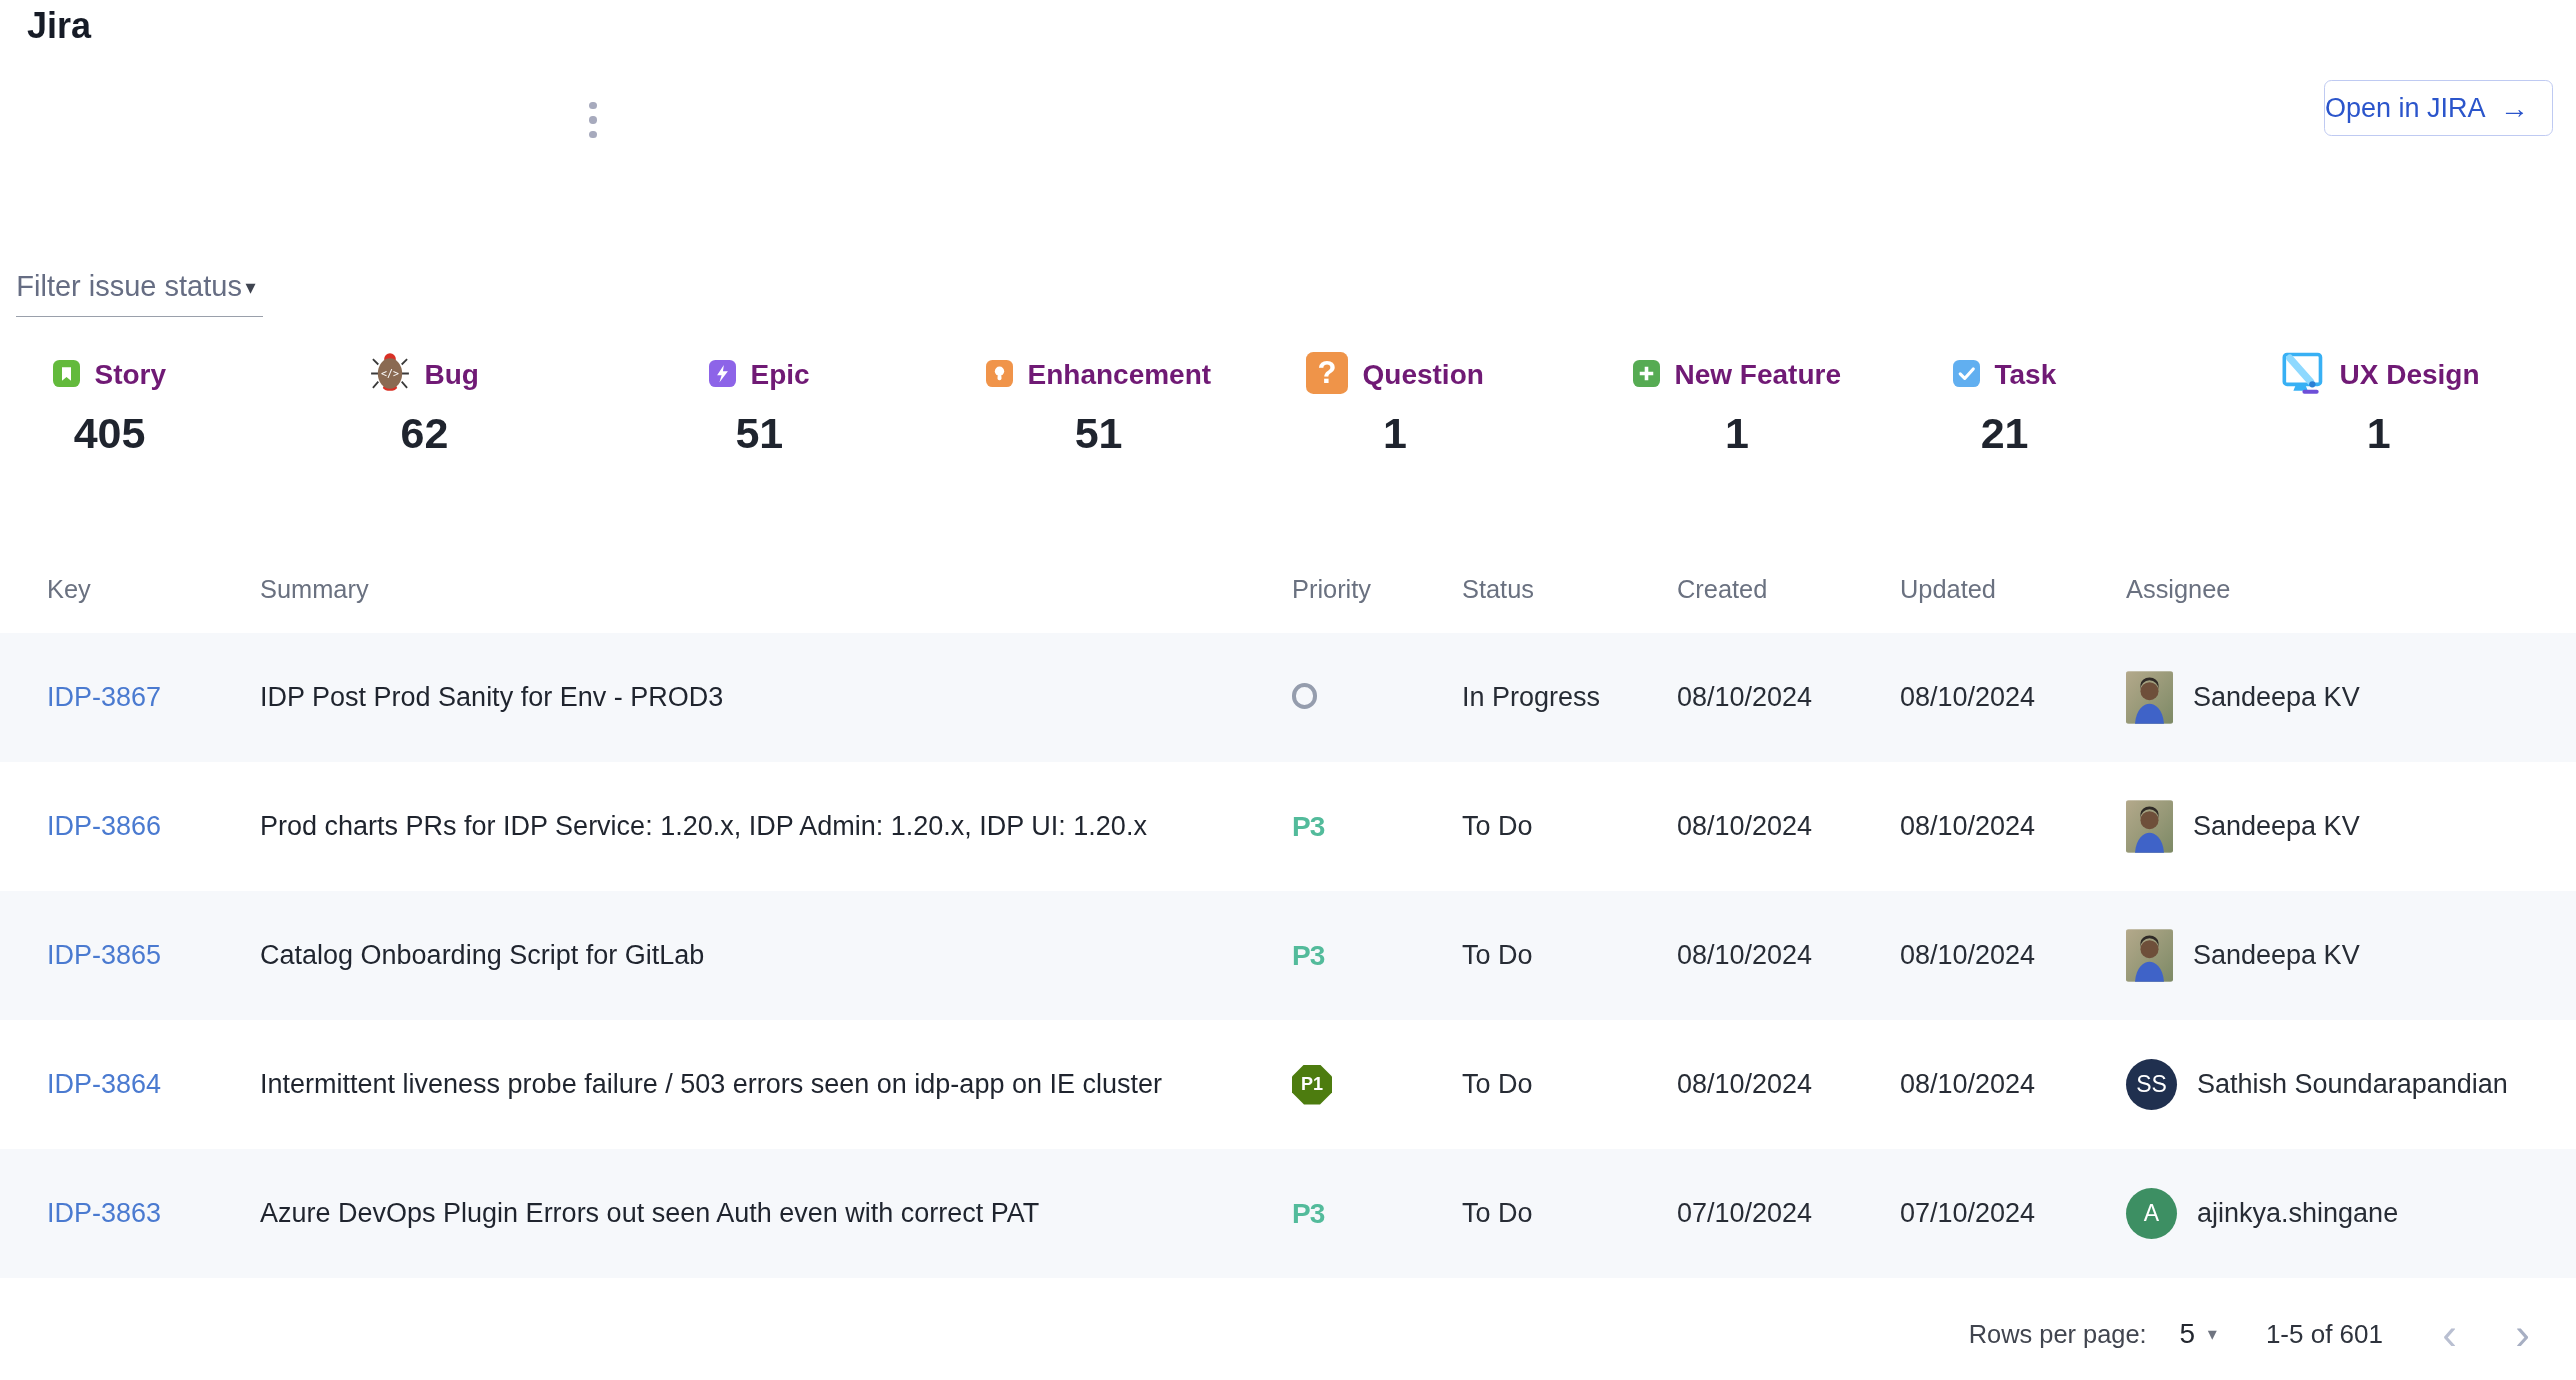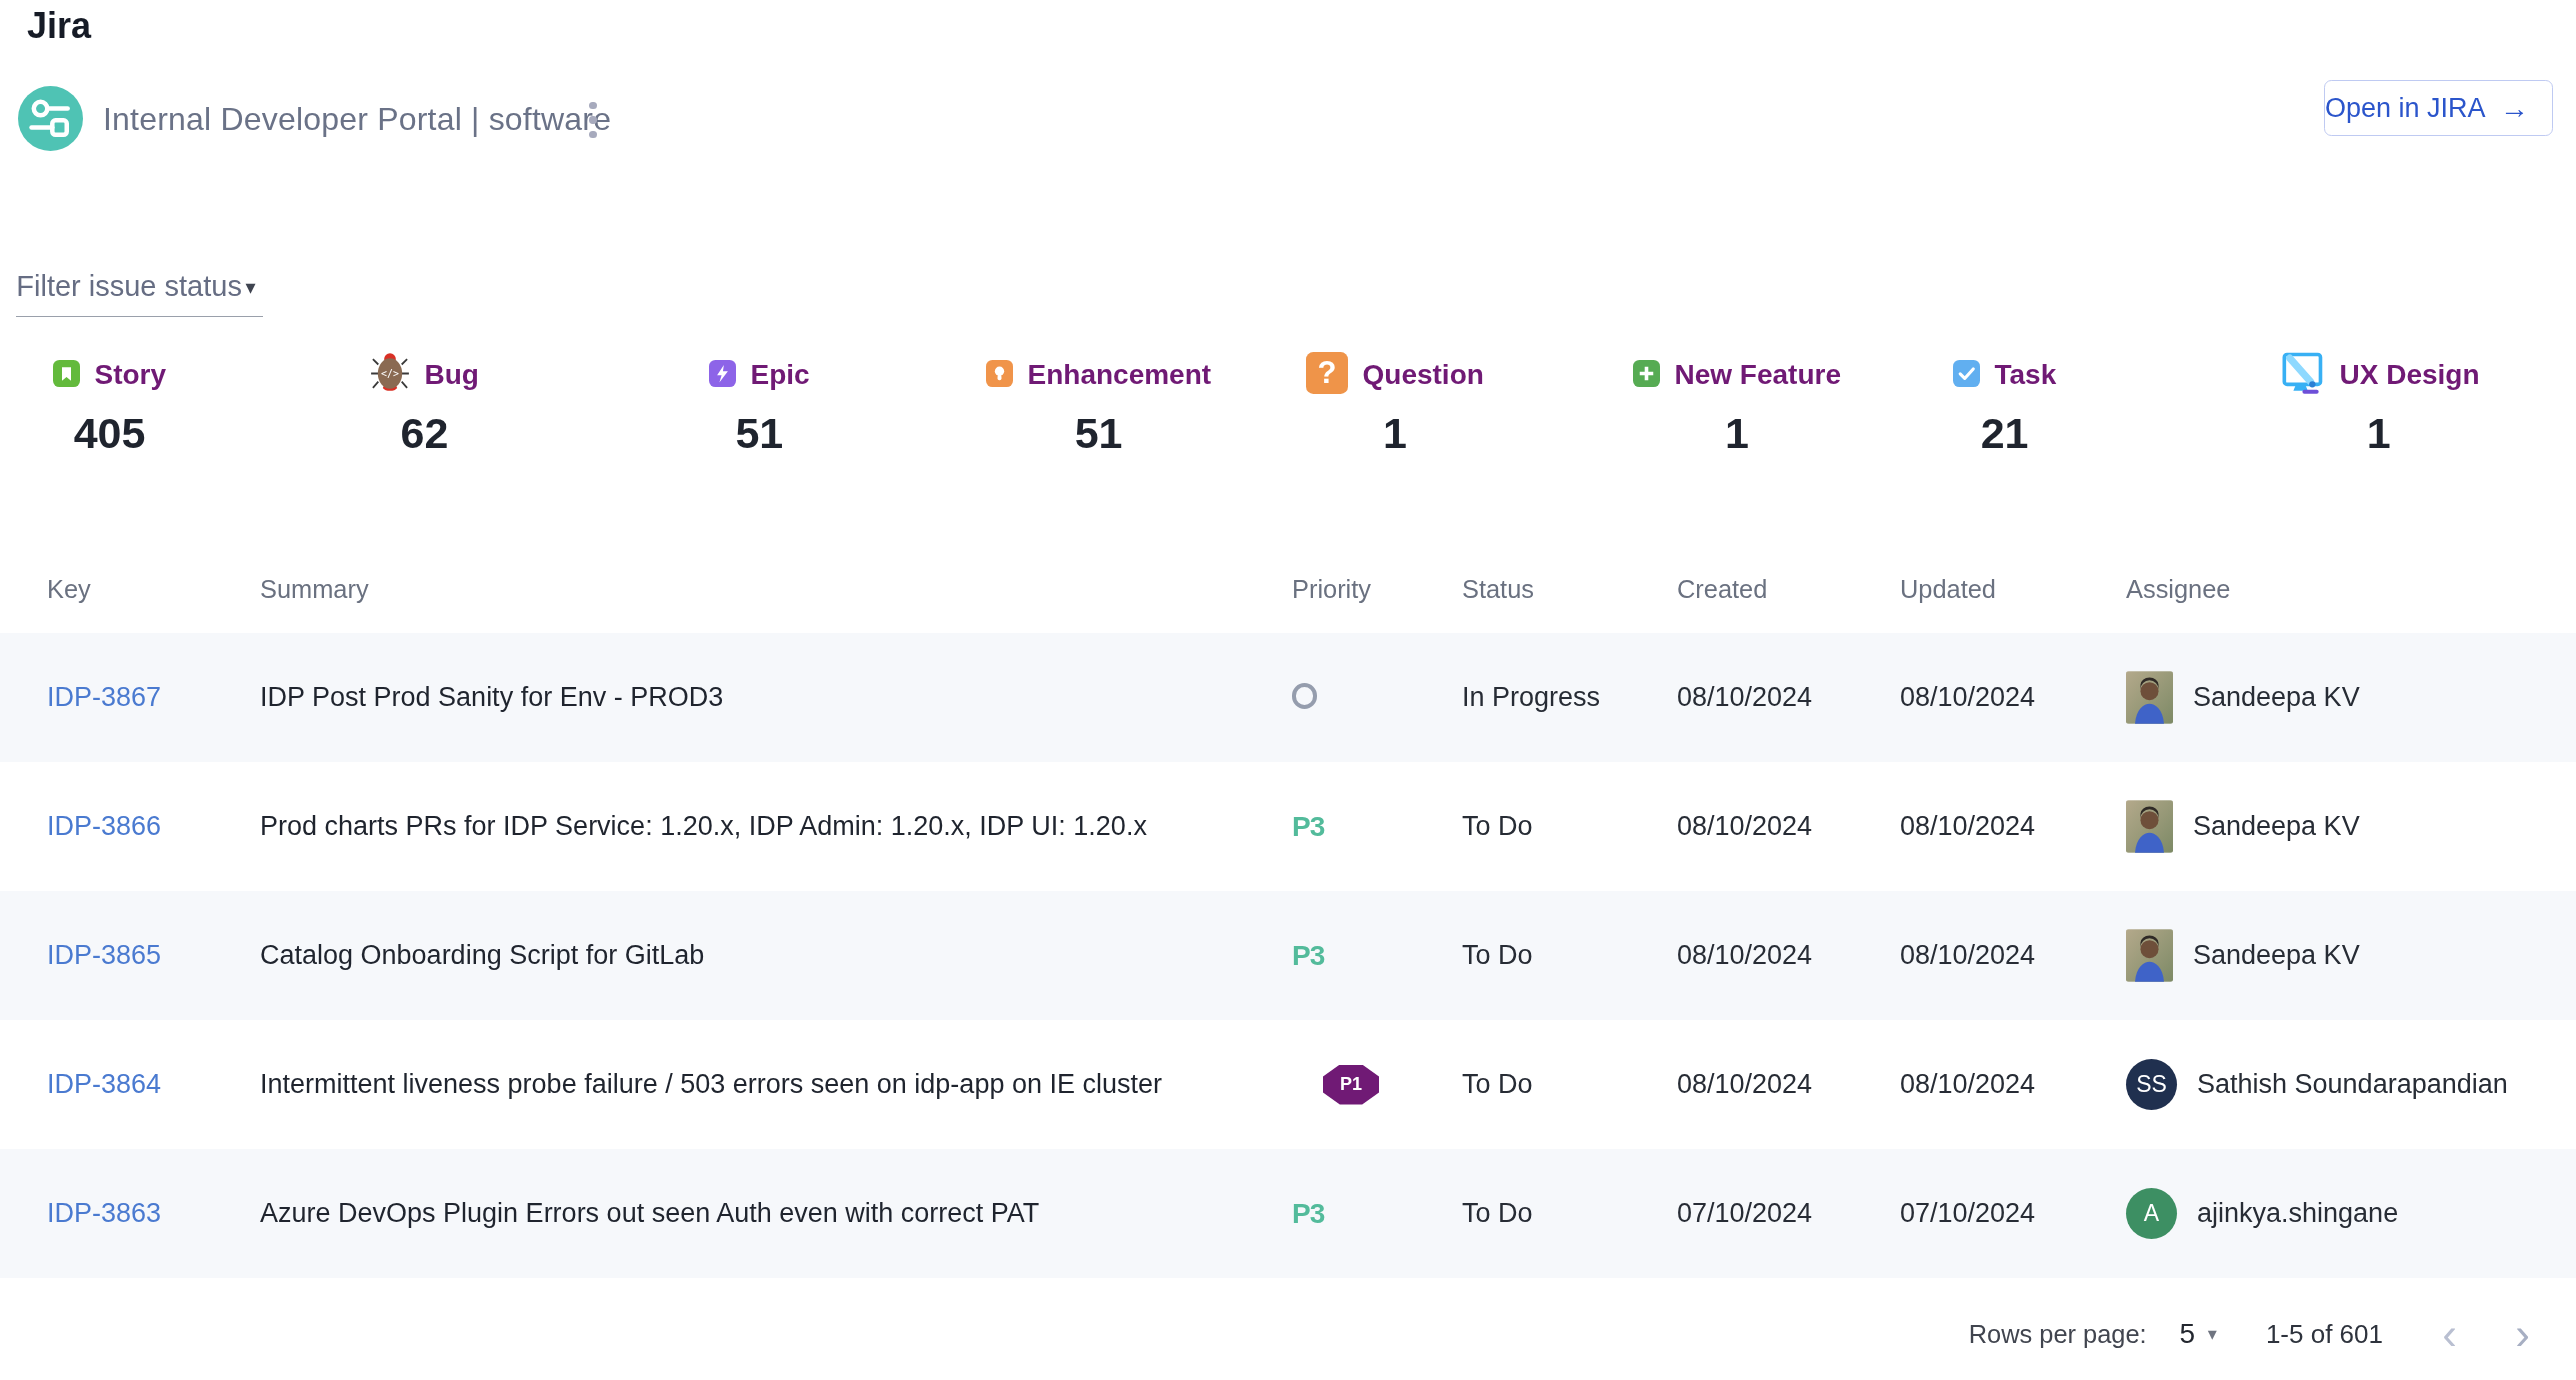--- a/index.html
+++ b/index.html
@@ -40,22 +40,22 @@
   .t-head .th { font-size:25.4px; color:#6a7180; }
   .t-body { margin-top:9px; }
   .t-row { height:129px; }
   .t-row.alt { background:#f6f8fb; }
   .key-link { font-size:27px; color:#4a7ad0; text-decoration:none; cursor:pointer; }
   .cell-summary { font-size:27px; color:#1f242e; padding-right:27px; }
   .cell-text { font-size:27px; color:#272c35; }
 
   .priority { display:inline-flex; align-items:center; justify-content:center; }
   .priority[data-kind="p3"] { font-size:28px; font-weight:700; color:#53bb9b; letter-spacing:-0.9px; }
-  .priority[data-kind="p1"] { width:56px; height:40px; background:#701a75; color:#fff; font-weight:700; font-size:18px;
-      clip-path:polygon(30% 0,70% 0,100% 30%,100% 70%,70% 100%,30% 100%,0 70%,0 30%);margin-left:31px; }
+  .priority[data-kind="p1"] { width:40px; height:40px; background:#4d7c0f; color:#fff; font-weight:700; font-size:18px;
+      clip-path:polygon(30% 0,70% 0,100% 30%,100% 70%,70% 100%,30% 100%,0 70%,0 30%); }
   .priority[data-kind="ring"] { width:25.4px; height:25.4px; border:4.5px solid #959dad; border-radius:50%; }
 
   .cell-assignee { display:flex; align-items:center; gap:20px; }
   .avatar-photo { width:47px; height:53px; border-radius:2.7px; overflow:hidden; flex:0 0 auto; }
   .avatar-init { width:51px; height:51px; border-radius:50%; display:flex; align-items:center; justify-content:center;
                  color:#fff; font-size:23px; font-weight:500; flex:0 0 auto; }
   .avatar-init[data-color="navy"] { background:#20304f; }
   .avatar-init[data-color="green"] { background:#3d8f63; }
 
   
@@ -70,32 +70,20 @@
   .pg-prev { color:#b9bfd1; margin-right:20px; }
   .pg-next { color:#a7afc3; }
 </style>
 </head>
 <body>
 
 <div class="page">
 
   <h1 class="page-title">Jira</h1>
 
-  <div class="entity-header">
-    <span>
-      <svg width="65" height="65" viewBox="0 0 72 72">
-        <circle cx="36" cy="36" r="36" fill="#4fc3b4"></circle>
-        <circle cx="25" cy="25" r="7.5" fill="none" stroke="#fff" stroke-width="5"></circle>
-        <line x1="33" y1="25" x2="55" y2="25" stroke="#fff" stroke-width="5" stroke-linecap="round"></line>
-        <rect x="38" y="38" width="16" height="16" rx="3.5" fill="none" stroke="#fff" stroke-width="5"></rect>
-        <line x1="15" y1="46" x2="38" y2="46" stroke="#fff" stroke-width="5" stroke-linecap="round"></line>
-      </svg>
-    </span>
-    <span class="entity-title">Internal Developer Portal | software</span>
-  </div>
 
   <button class="dots-btn">
     <i></i>
       <i></i>
       <i></i>
   </button>
 
   <button class="open-jira-btn">
     <span class="lbl">Open in JIRA</span>
     <span class="arrow">→</span>

